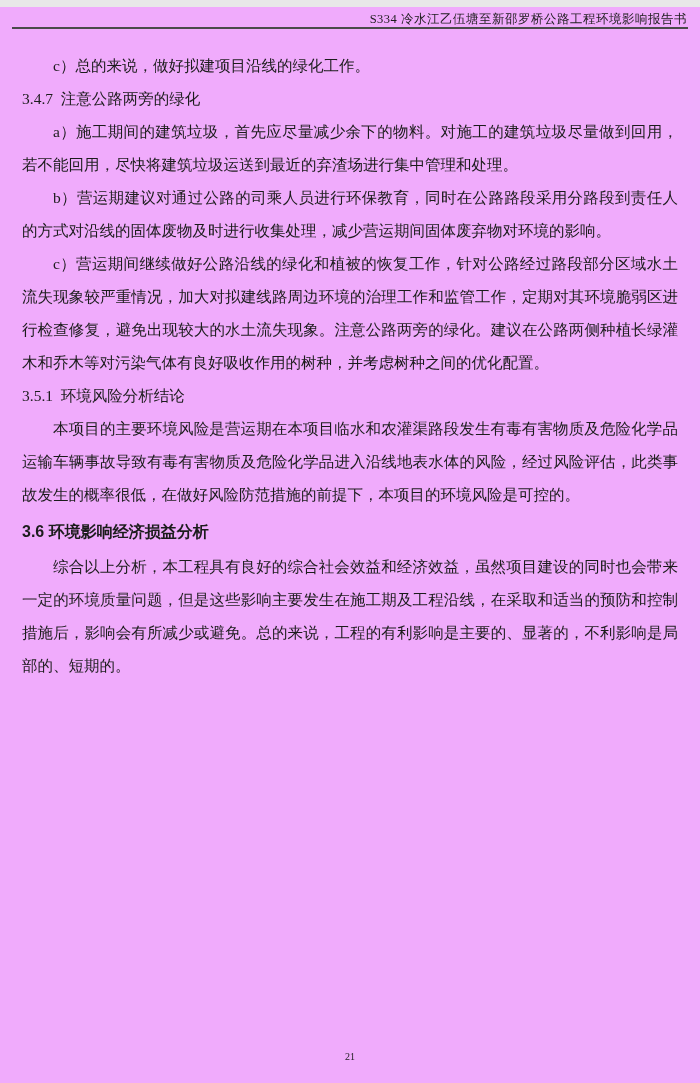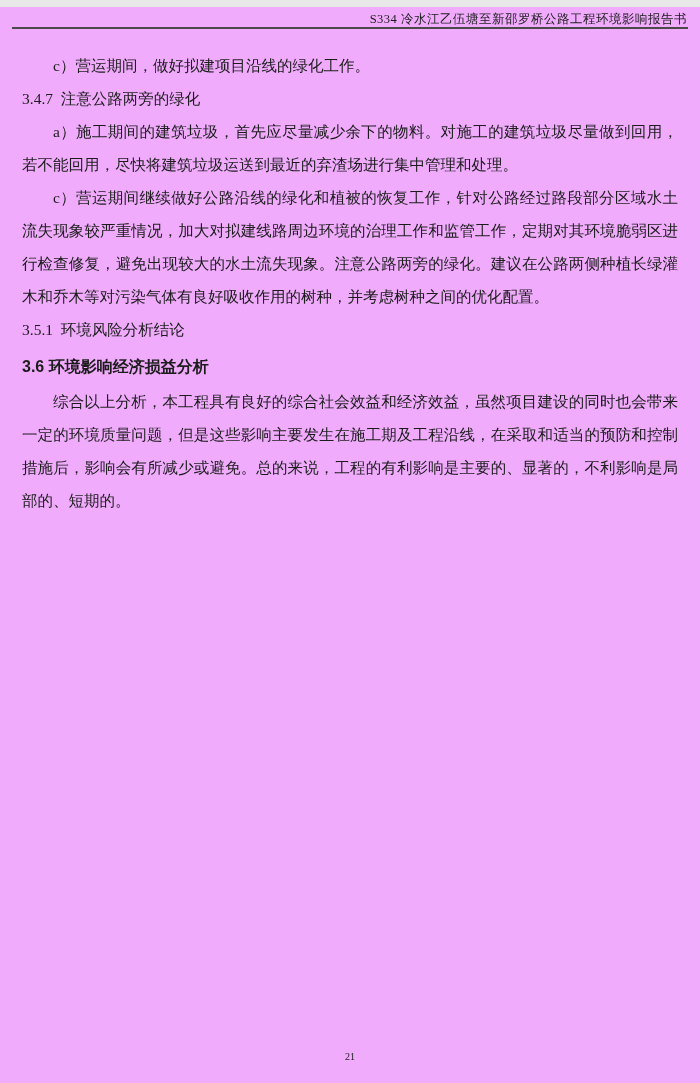--- a/index.html
+++ b/index.html
@@ -78,32 +78,34 @@
 </head>
 <body>
 
 <div class="page">
 
   <div class="page-header">S334 冷水江乙伍塘至新邵罗桥公路工程环境影响报告书</div>
 
   <div class="header-rule"></div>
 
   <div class="doc-body">
-    <p class="para">c）营运期间，做好拟建项目沿线的绿化工作。</p>
+    <p class="para">c）总的来说，做好拟建项目沿线的绿化工作。</p>
 
     <h3 class="h-sub">3.4.7  注意公路两旁的绿化</h3>
 
     <p class="para">a）施工期间的建筑垃圾，首先应尽量减少余下的物料。对施工的建筑垃圾尽量做到回用，若不能回用，尽快将建筑垃圾运送到最近的弃渣场进行集中管理和处理。</p>
 
+    <p class="para">b）营运期建议对通过公路的司乘人员进行环保教育，同时在公路路段采用分路段到责任人的方式对沿线的固体废物及时进行收集处理，减少营运期间固体废弃物对环境的影响。</p>
 
     <p class="para">c）营运期间继续做好公路沿线的绿化和植被的恢复工作，针对公路经过路段部分区域水土流失现象较严重情况，加大对拟建线路周边环境的治理工作和监管工作，定期对其环境脆弱区进行检查修复，避免出现较大的水土流失现象。注意公路两旁的绿化。建议在公路两侧种植长绿灌木和乔木等对污染气体有良好吸收作用的树种，并考虑树种之间的优化配置。</p>
 
 
     <h3 class="h-sub">3.5.1  环境风险分析结论</h3>
 
+    <p class="para">本项目的主要环境风险是营运期在本项目临水和农灌渠路段发生有毒有害物质及危险化学品运输车辆事故导致有毒有害物质及危险化学品进入沿线地表水体的风险，经过风险评估，此类事故发生的概率很低，在做好风险防范措施的前提下，本项目的环境风险是可控的。</p>
 
     <h2 class="h-main">3.6 环境影响经济损益分析</h2>
 
 
     <p class="para">综合以上分析，本工程具有良好的综合社会效益和经济效益，虽然项目建设的同时也会带来一定的环境质量问题，但是这些影响主要发生在施工期及工程沿线，在采取和适当的预防和控制措施后，影响会有所减少或避免。总的来说，工程的有利影响是主要的、显著的，不利影响是局部的、短期的。</p>
   </div>
 
   <div class="page-footer">21</div>
 
 </div>

